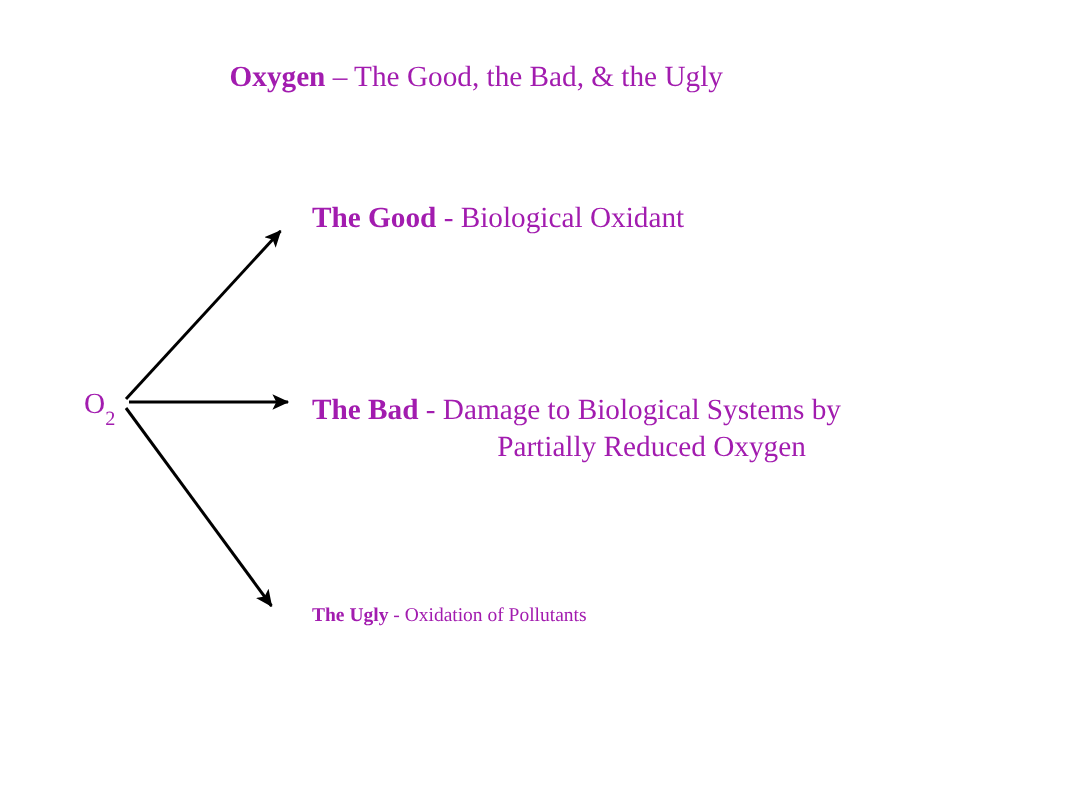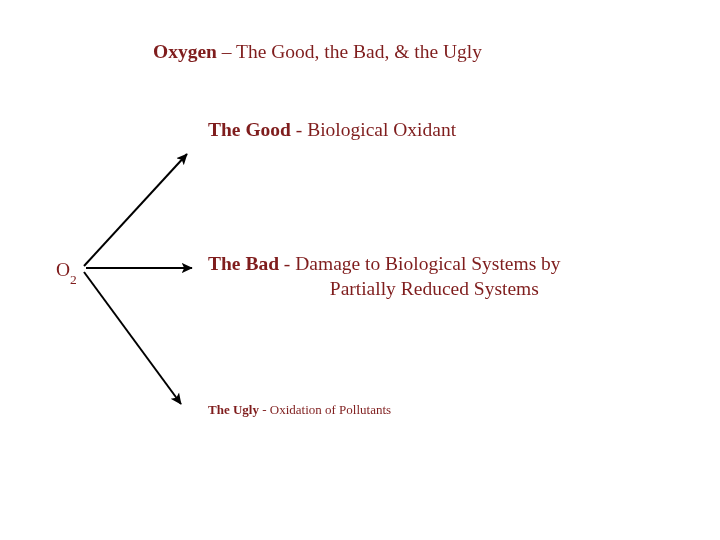--- a/index.html
+++ b/index.html
@@ -8,21 +8,21 @@
     padding: 0;
     background: #ffffff;
   }
   #slide {
     position: relative;
     width: 720px;
     height: 540px;
     background: #ffffff;
     overflow: hidden;
     font-family: "Liberation Serif", "DejaVu Serif", serif;
-    color: #7f1d1d;
+    color: #a21caf;
   }
   #arrow-layer {
     position: absolute;
     left: 0;
     top: 0;
     width: 720px;
     height: 540px;
     pointer-events: none;
   }
   .txt {
@@ -33,26 +33,26 @@
   #slide-title {
     left: 153px;
     top: 40px;
     font-size: 19.5px;
   }
   #slide-title .b { font-weight: bold; }
   #slide-title .r { font-weight: normal; }
 
   #branch-good {
     left: 208px;
-    top: 118px;
+    top: 134px;
     font-size: 19.5px;
   }
   #branch-bad {
     left: 208px;
-    top: 252px;
+    top: 262px;
     font-size: 19.5px;
   }
   #branch-ugly {
     left: 208px;
     top: 402px;
     font-size: 13px;
   }
   .lead { font-weight: bold; }
   .rest { font-weight: normal; }
 
@@ -94,17 +94,17 @@
     <line x1="86" y1="268" x2="192" y2="268" stroke="#000000" stroke-width="2" marker-end="url(#ah)"></line>
     <line x1="84" y1="272" x2="181" y2="404" stroke="#000000" stroke-width="2" marker-end="url(#ah)"></line>
   </svg>
 
   <div class="txt" id="slide-title"><span class="b">Oxygen</span><span class="r"> – The Good, the Bad, &amp; the Ugly</span></div>
 
   <div class="txt" id="o2-label"><span>O</span><span class="sub">2</span></div>
 
   <div class="txt" id="branch-good"><span class="lead">The Good</span><span class="rest"> - Biological Oxidant</span></div>
 
-  <div class="txt" id="branch-bad"><span class="lead">The Bad</span><span class="rest"> - Damage to Biological Systems by</span><span class="rest" id="branch-bad-line2">Partially Reduced Systems</span></div>
+  <div class="txt" id="branch-bad"><span class="lead">The Bad</span><span class="rest"> - Damage to Biological Systems by</span><span class="rest" id="branch-bad-line2">Partially Reduced Oxygen</span></div>
 
   <div class="txt" id="branch-ugly"><span class="lead">The Ugly</span><span class="rest"> - Oxidation of Pollutants</span></div>
 
 </div>
 
 </body></html>

